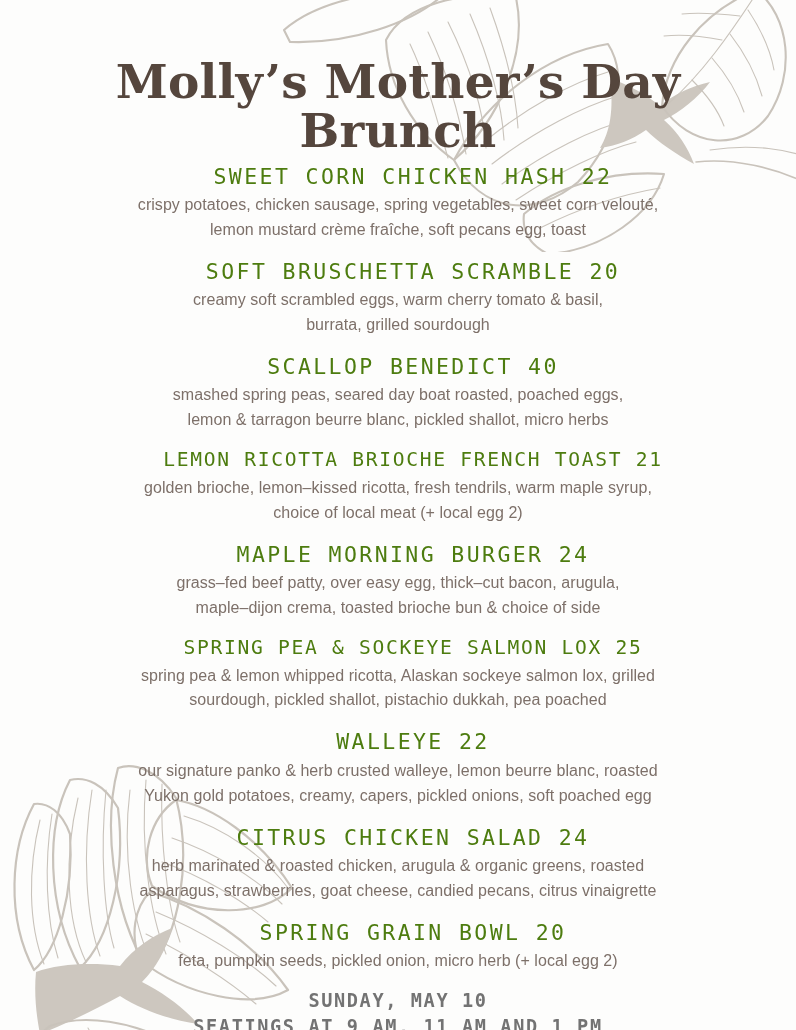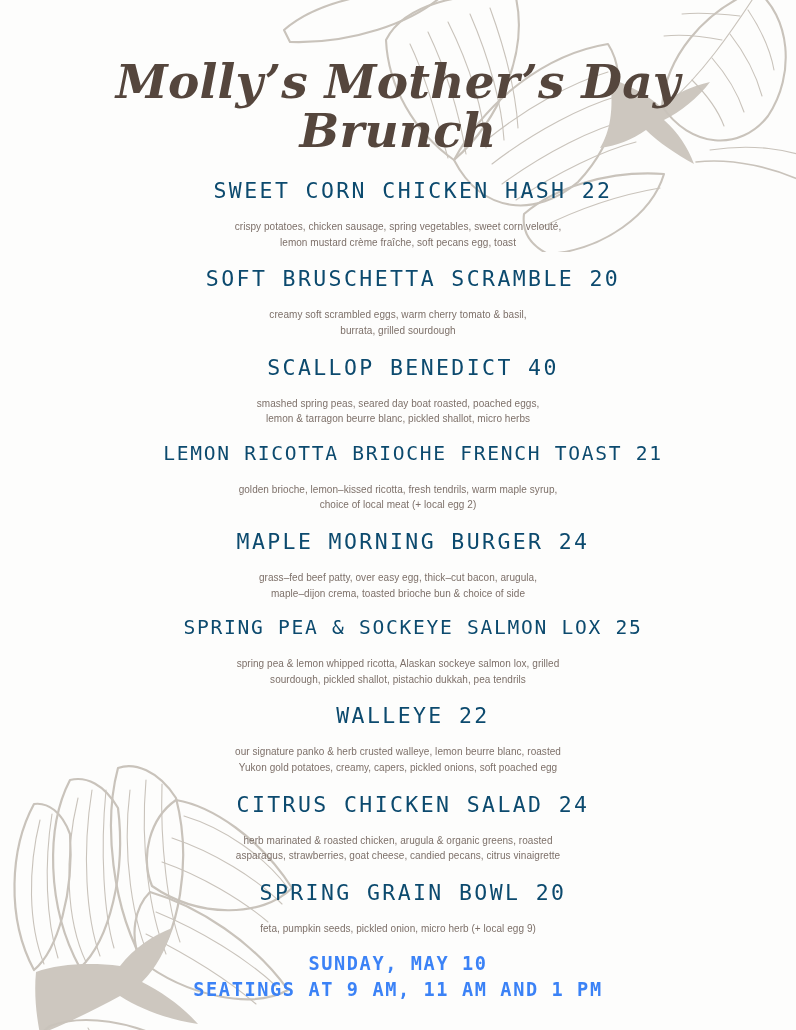--- a/index.html
+++ b/index.html
@@ -50,70 +50,69 @@
   #menu-title {
     font-family: "DejaVu Serif", "Liberation Serif", serif;
     font-weight: 700;
     font-size: 47px;
     line-height: 1.04;
     color: #55463d;
     letter-spacing: 0.2px;
     margin: 0 auto;
     width: 620px;
     padding: 0 0 6px 0;
-    font-style: italic;
   }
   #menu-title .title-line-2 { display: block; }
 
   .menu-list {
     margin: 0;
     padding: 0;
     list-style: none;
   }
 
   .menu-item {
     margin: 0 0 14px 0;
     padding: 0;
   }
 
   .item-name {
     font-family: "DejaVu Sans Mono", "Liberation Mono", monospace;
     font-size: 21.5px;
     line-height: 1.36;
     letter-spacing: 2.4px;
-    color: #0c4a6e;
+    color: #4d7c0f;
     text-transform: uppercase;
-    margin: 14px;
+    margin: 0;
     white-space: nowrap;
     padding-left: 30px;
   }
 
   .item-desc {
     font-family: "Liberation Sans", sans-serif;
-    font-size: 10px;
+    font-size: 16px;
     line-height: 1.56;
     color: #7d7069;
     margin: 2px auto 0 auto;
     max-width: 660px;
     letter-spacing: 0.05px;
   }
   .item-desc .desc-line { display: block; }
   .item-name.len-xlong { font-size: 19.6px; letter-spacing: 1.7px; }
 
   
   #menu-footer {
     margin-top: 13px;
   }
   .footer-strong {
     font-family: "DejaVu Sans Mono", "Liberation Mono", monospace;
     font-weight: 700;
     font-size: 18.6px;
     line-height: 1.42;
     letter-spacing: 1.6px;
-    color: #3b82f6;
+    color: #737373;
     margin: 0;
     white-space: nowrap;
   }
 </style>
 </head>
 <body>
 
 <div id="menu-page">
 
   <div class="floral-layer">
@@ -239,41 +238,41 @@
           <div class="item-name">MAPLE MORNING BURGER 24</div>
           <div class="item-desc">
             <span class="desc-line">grass–fed beef patty, over easy egg, thick–cut bacon, arugula,</span>
             <span class="desc-line">maple–dijon crema, toasted brioche bun &amp; choice of side</span>
           </div>
         </li>
         <li class="menu-item">
           <div class="item-name len-xlong">SPRING PEA &amp; SOCKEYE SALMON LOX 25</div>
           <div class="item-desc">
             <span class="desc-line">spring pea &amp; lemon whipped ricotta, Alaskan sockeye salmon lox, grilled</span>
-            <span class="desc-line">sourdough, pickled shallot, pistachio dukkah, pea tendrils</span>
+            <span class="desc-line">sourdough, pickled shallot, pistachio dukkah, pea poached</span>
           </div>
         </li>
         <li class="menu-item">
           <div class="item-name">WALLEYE 22</div>
           <div class="item-desc">
             <span class="desc-line">our signature panko &amp; herb crusted walleye, lemon beurre blanc, roasted</span>
             <span class="desc-line">Yukon gold potatoes, creamy, capers, pickled onions, soft poached egg</span>
           </div>
         </li>
         <li class="menu-item">
           <div class="item-name">CITRUS CHICKEN SALAD 24</div>
           <div class="item-desc">
             <span class="desc-line">herb marinated &amp; roasted chicken, arugula &amp; organic greens, roasted</span>
             <span class="desc-line">asparagus, strawberries, goat cheese, candied pecans, citrus vinaigrette</span>
           </div>
         </li>
         <li class="menu-item">
           <div class="item-name">SPRING GRAIN BOWL 20</div>
           <div class="item-desc">
-            <span class="desc-line">feta, pumpkin seeds, pickled onion, micro herb (+ local egg 9)</span>
+            <span class="desc-line">feta, pumpkin seeds, pickled onion, micro herb (+ local egg 2)</span>
           </div>
         </li>
       </ul>
 
     <div id="menu-footer">
       <p class="footer-strong">SUNDAY, MAY 10</p>
       <p class="footer-strong">SEATINGS AT 9 AM, 11 AM AND 1 PM</p>
 
     </div>
 

